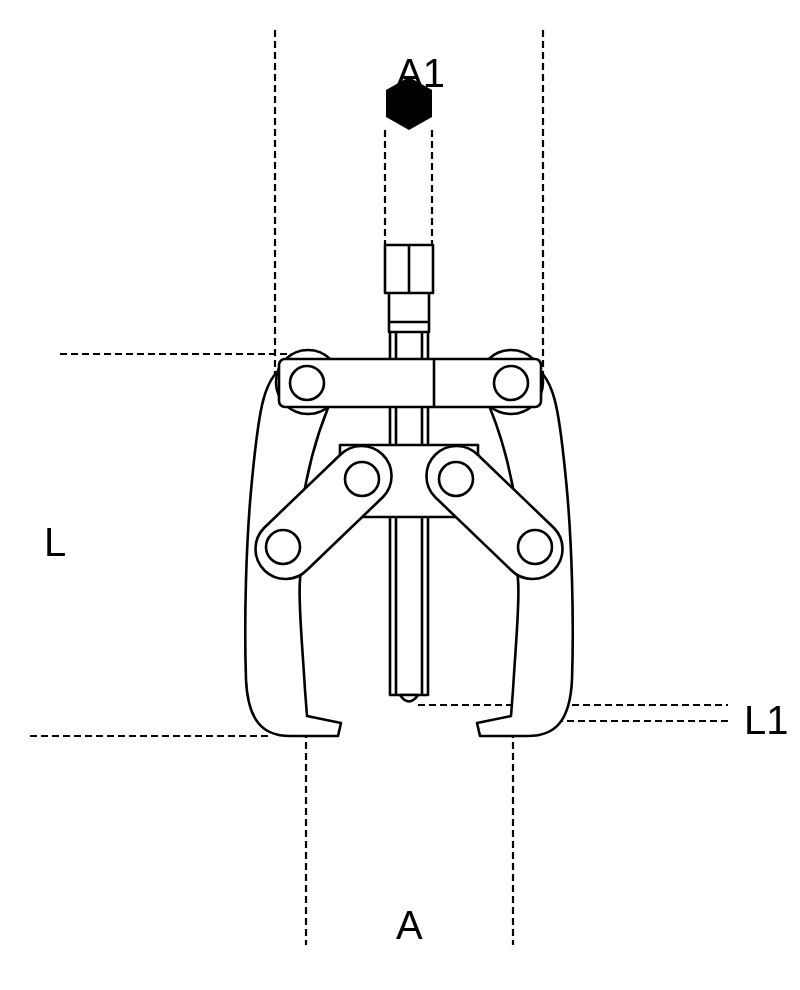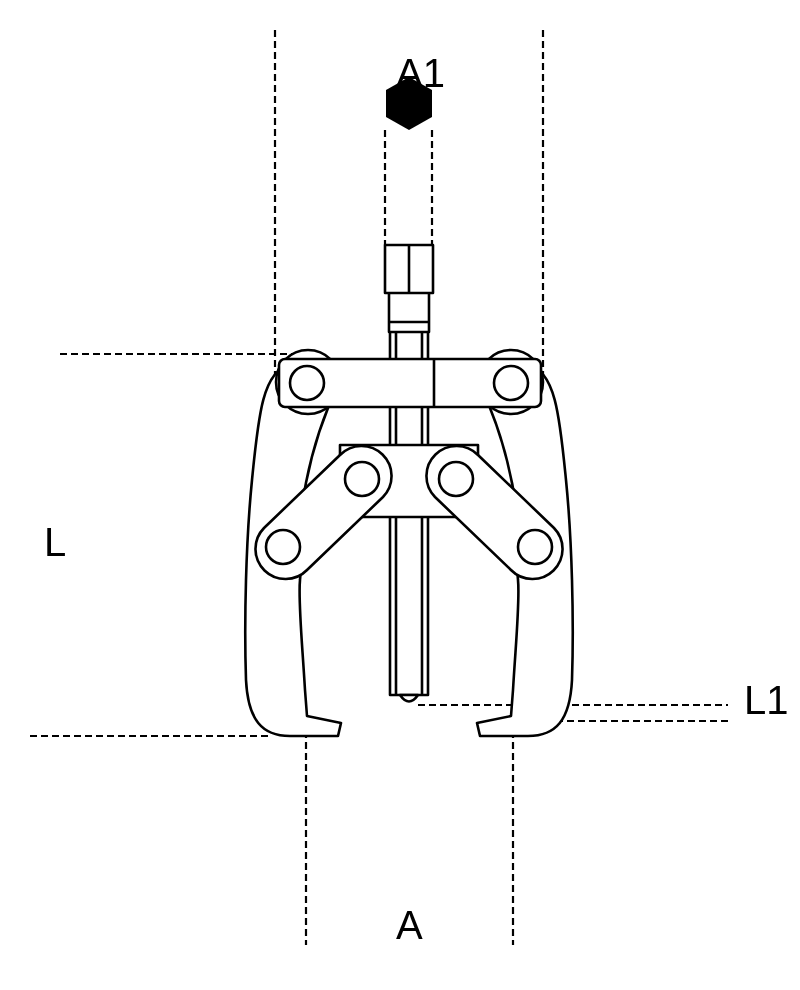--- a/index.html
+++ b/index.html
@@ -69,14 +69,14 @@
 
   <g>
     <path class="ln" d="M 478 455 A 30 30 0 0 0 435 497 L 511 570 A 30 30 0 0 0 554 528 Z"></path>
     <circle class="ln" cx="456" cy="479" r="17"></circle>
     <circle class="ln" cx="535" cy="547" r="17"></circle>
   </g>
 </svg>
 
 <div class="lbl" style="left:396px; top:5px;margin-top:48px;">A1</div>
 <div class="lbl" style="left:44px; top:522px;">L</div>
-<div class="lbl" style="left:744px; top:680px;">L1</div>
+<div class="lbl" style="left:744px; top:700px;">L1</div>
 <div class="lbl" style="left:396px; top:905px;">A</div>
 
 </body></html>

